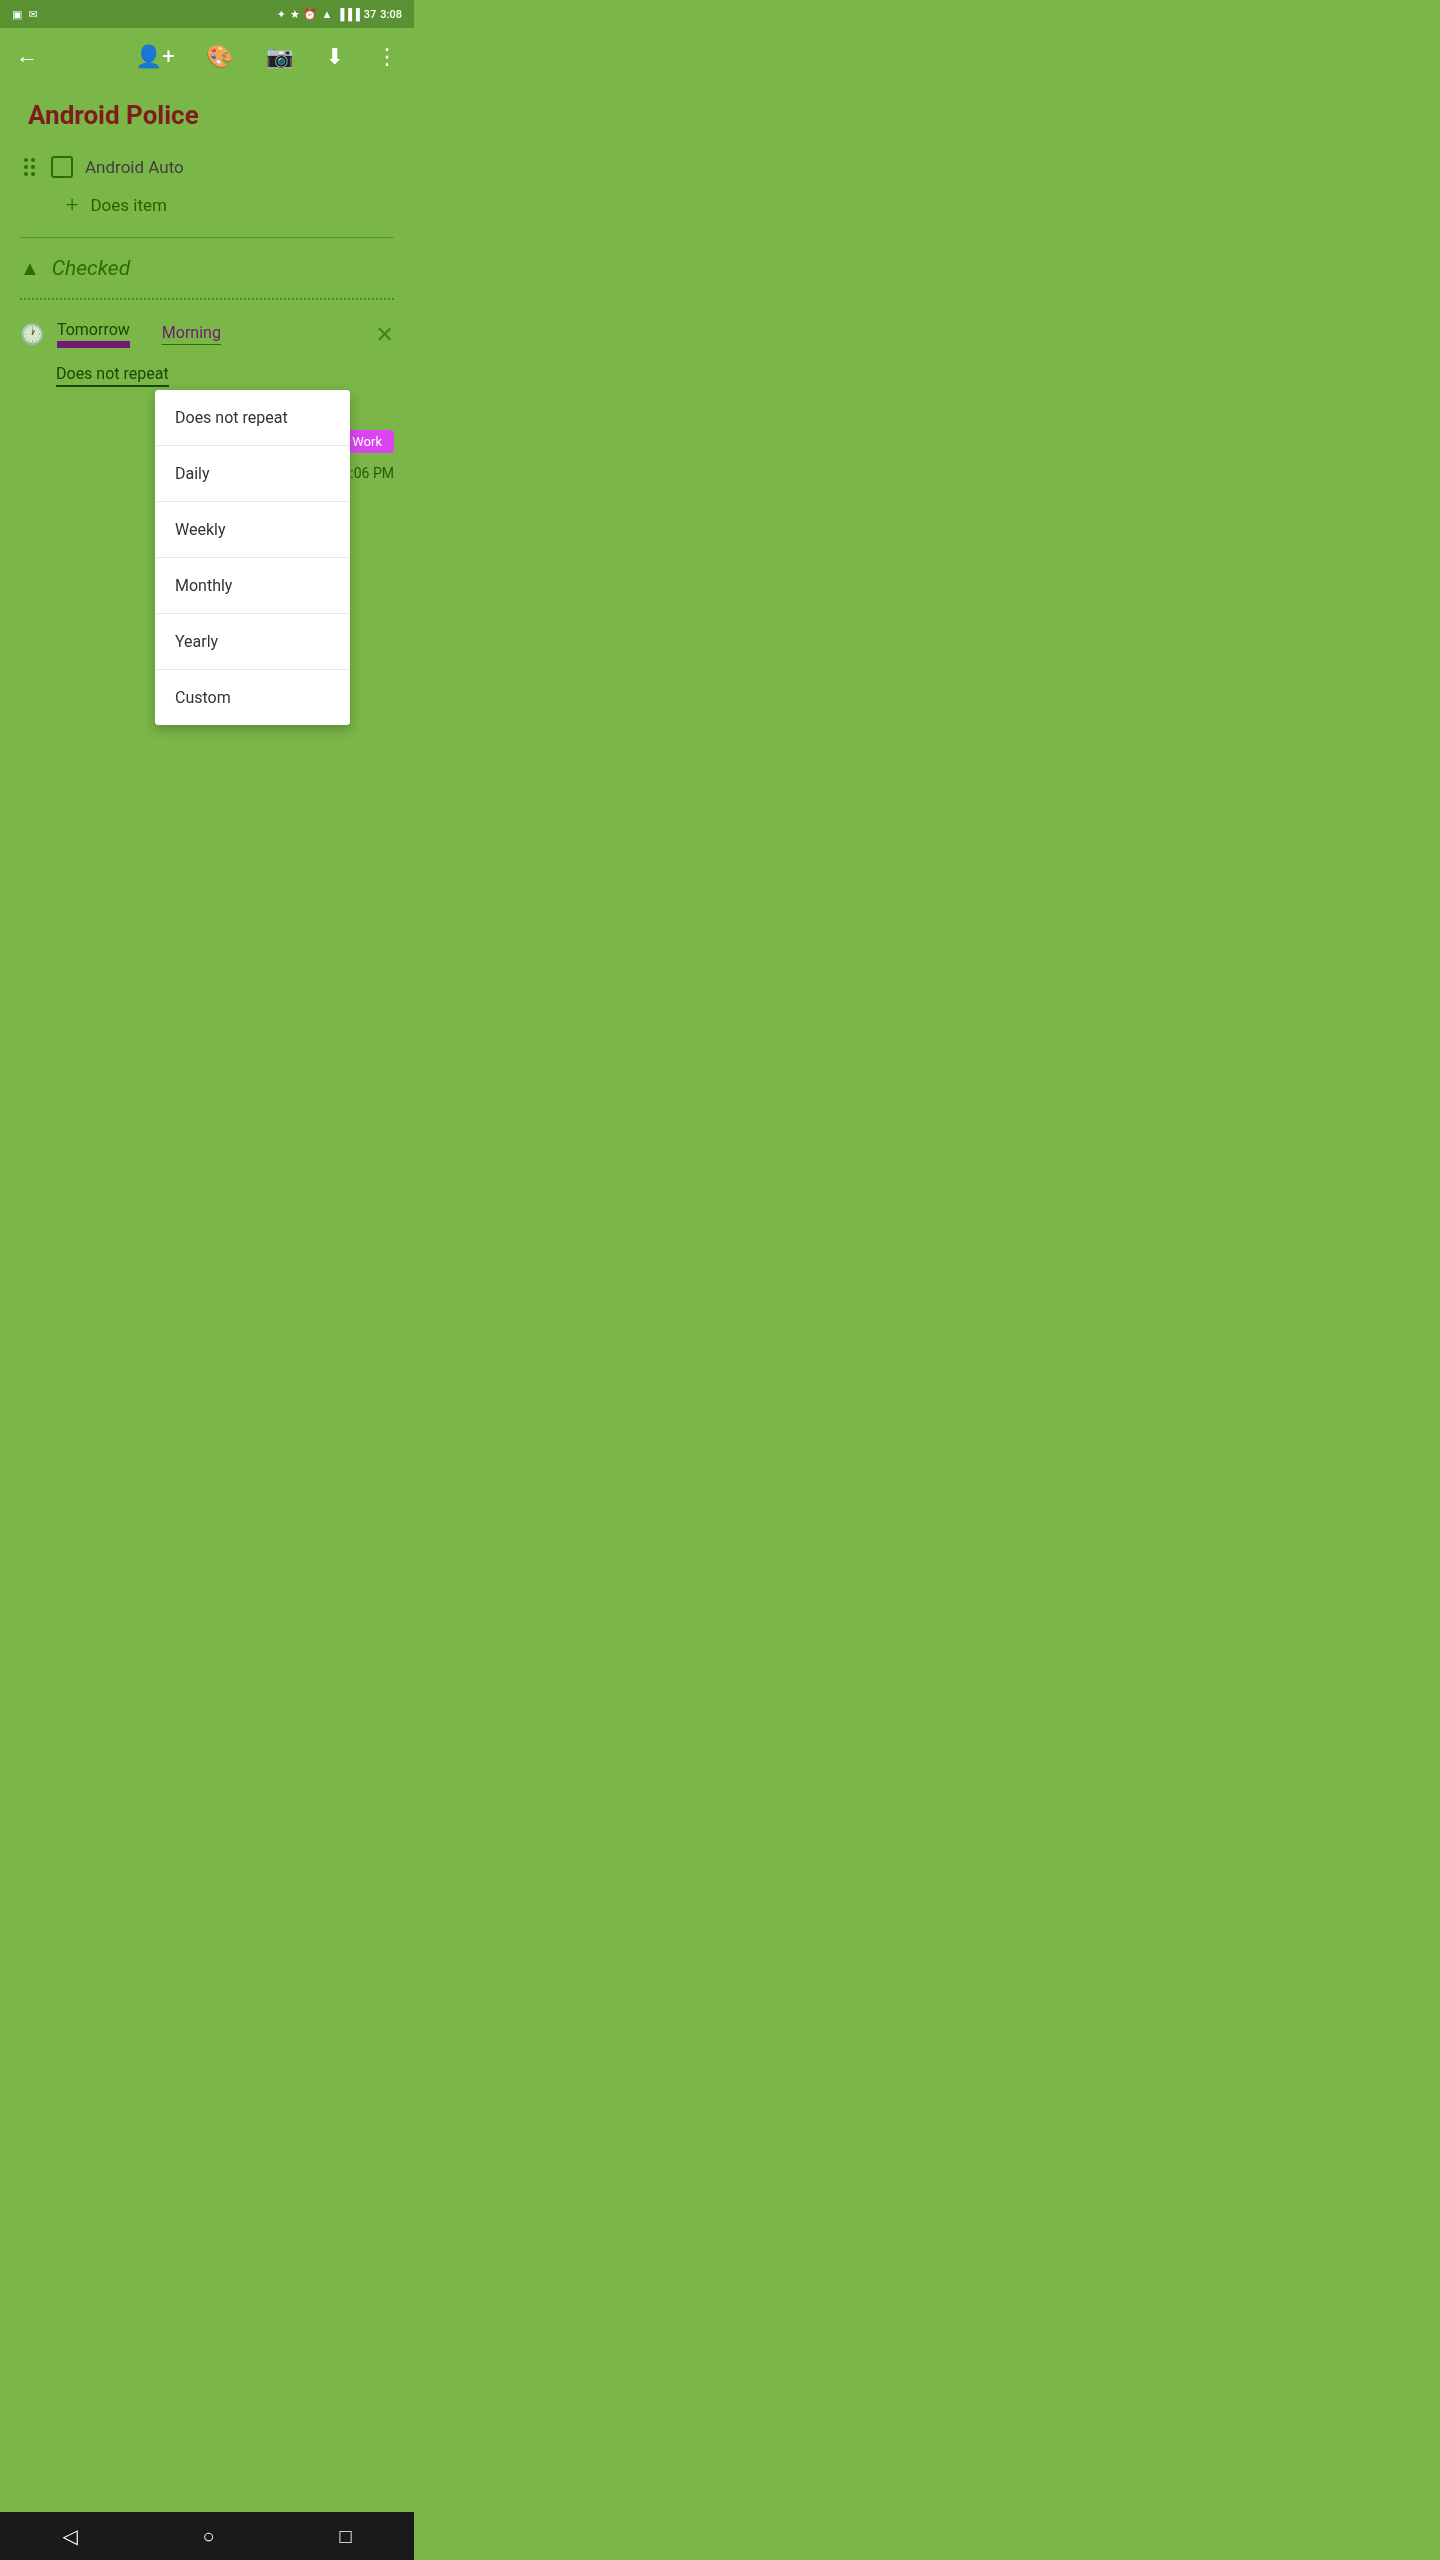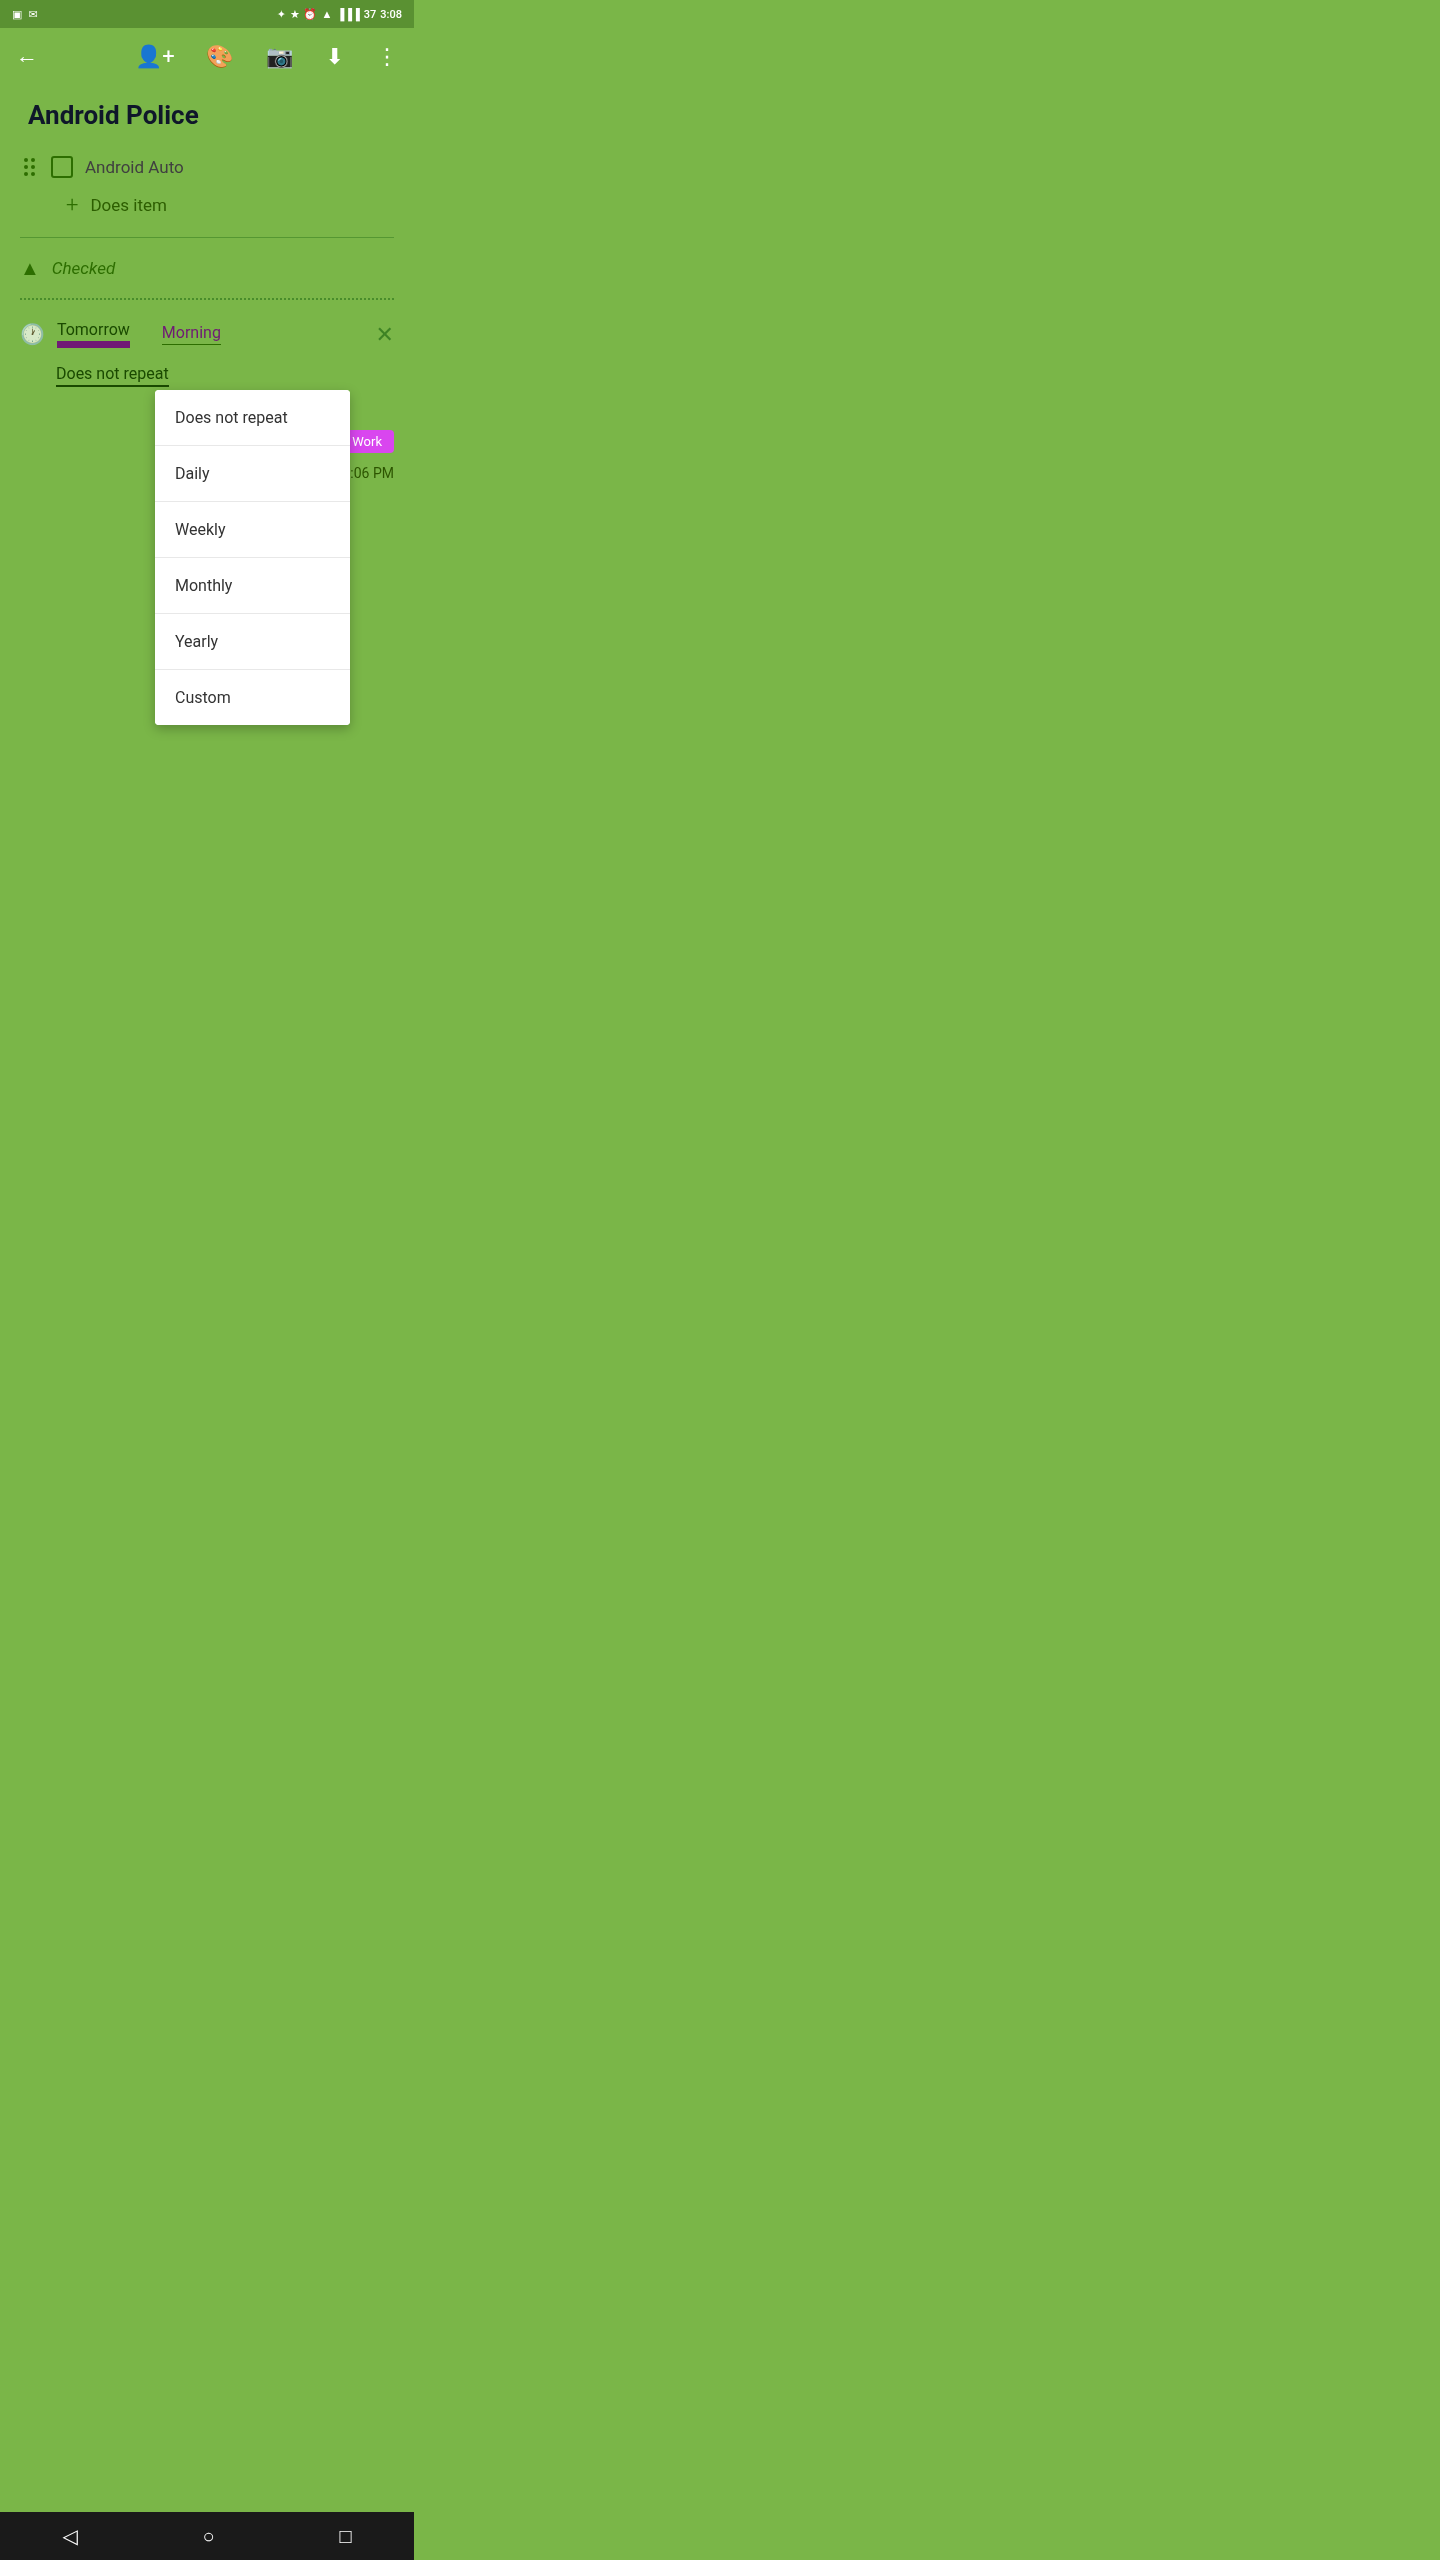--- a/index.html
+++ b/index.html
@@ -79,21 +79,21 @@
     }
 
     
     .main-content {
       padding: 16px 20px;
     }
 
     .note-title {
       font-size: 26px;
       font-weight: 700;
-      color: #0f172a;
+      color: #7f1d1d;
       margin-bottom: 20px;
       padding-left: 8px;
     }
 
     
     .list-item-row {
       display: flex;
       align-items: center;
       gap: 12px;
       padding: 4px 0;
@@ -166,21 +166,21 @@
       gap: 12px;
       padding: 6px 0;
     }
 
     .chevron-up {
       font-size: 20px;
       color: #2d6e00;
     }
 
     .checked-label {
-      font-size: 17px;
+      font-size: 21px;
       color: #2d6e00;
       font-style: italic;
     }
 
     
     .dotted-divider {
       width: 100%;
       border: none;
       border-top: 2px dotted rgba(0,80,0,0.4);
       margin: 12px 0;

